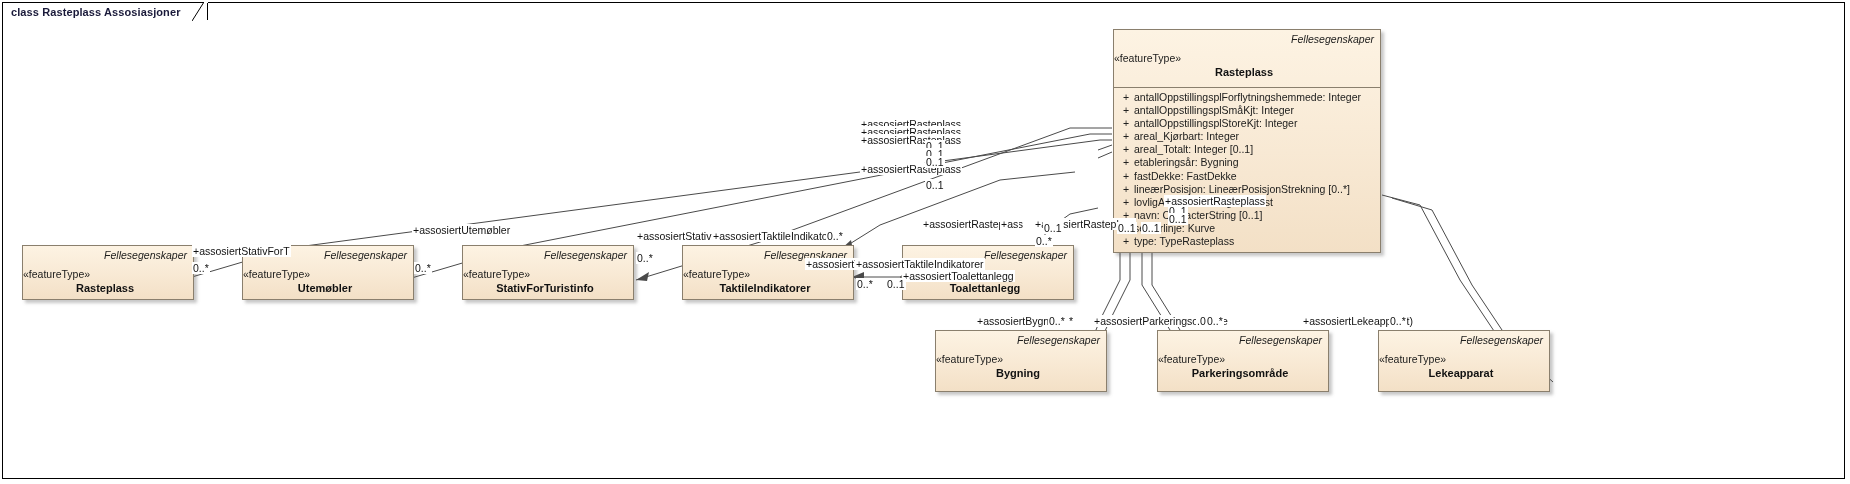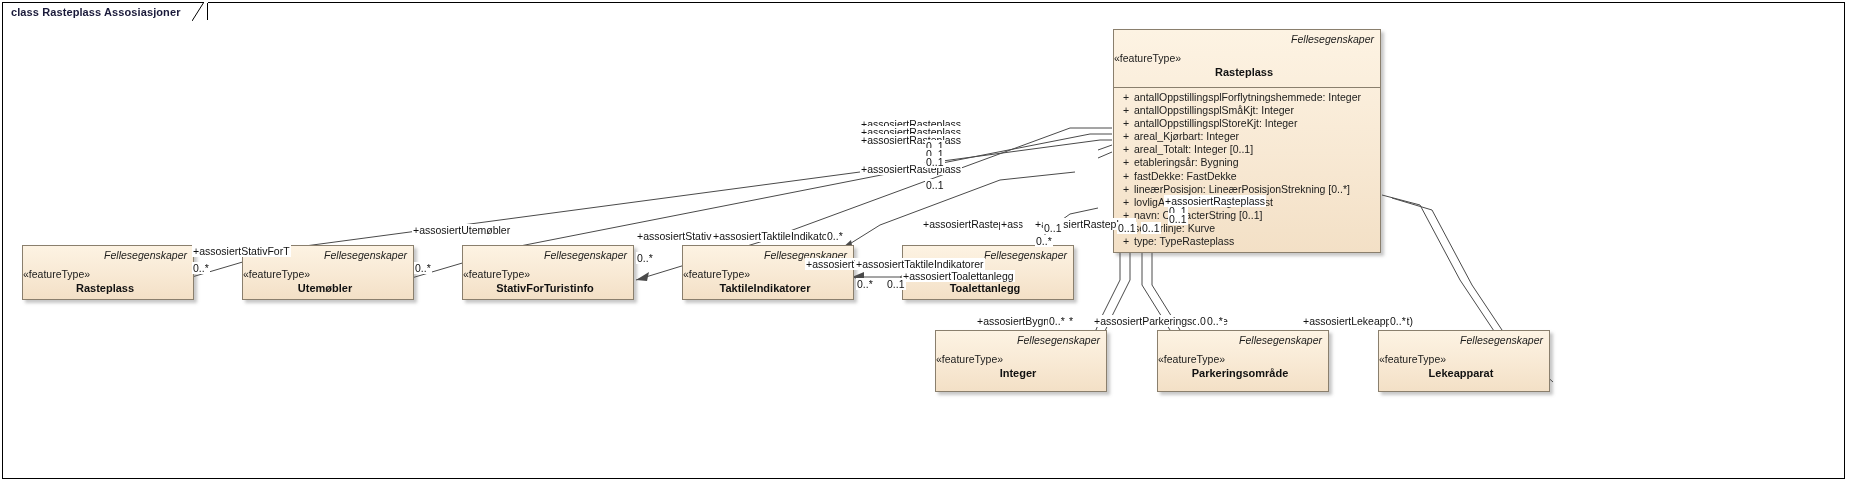--- a/index.html
+++ b/index.html
@@ -309,21 +309,21 @@
     <div class="cls-pkg">Fellesegenskaper</div>
     <div class="cls-stereo">«featureType»</div>
     <div class="cls-name">Toalettanlegg</div>
   </div>
 </div>
 
 <div class="cls" style="left:935px; top:330px; width:172px; height:62px;">
   <div class="cls-head">
     <div class="cls-pkg">Fellesegenskaper</div>
     <div class="cls-stereo">«featureType»</div>
-    <div class="cls-name">Integer</div>
+    <div class="cls-name">Bygning</div>
   </div>
 </div>
 
 <div class="cls" style="left:1157px; top:330px; width:172px; height:62px;">
   <div class="cls-head">
     <div class="cls-pkg">Fellesegenskaper</div>
     <div class="cls-stereo">«featureType»</div>
     <div class="cls-name">Parkeringsområde</div>
   </div>
 </div>

